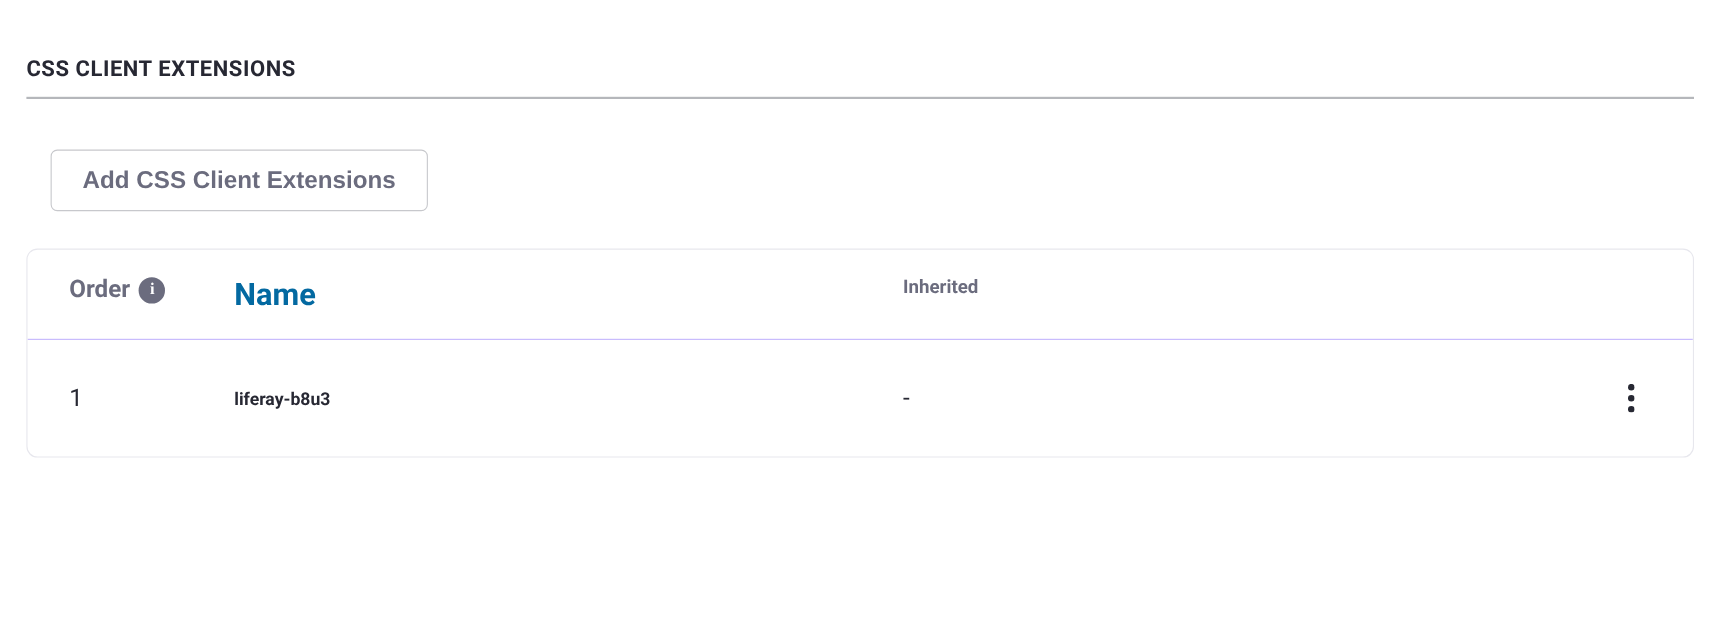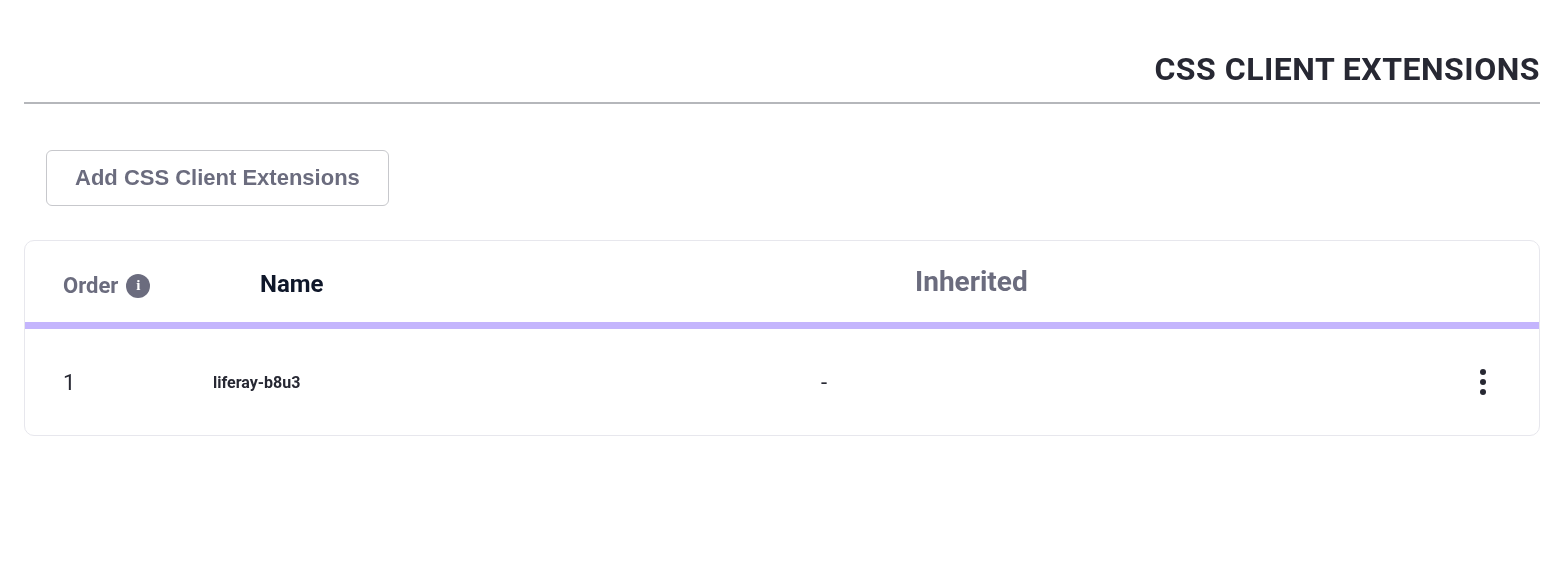--- a/index.html
+++ b/index.html
@@ -7,28 +7,27 @@
     margin: 0;
     padding: 0;
   }
   body {
     font-family: -apple-system, BlinkMacSystemFont, "Segoe UI", Roboto, "Helvetica Neue", Arial, sans-serif;
     background: #ffffff;
     padding: 50px 24px 24px 24px;
     color: #272833;
   }
   .section-title {
-    font-size: 32px;
+    font-size: 20px;
     font-weight: 700;
     letter-spacing: 0.5px;
     color: #272833;
     padding-bottom: 14px;
     border-bottom: 2px solid #b5b7bb;
     margin-bottom: 46px;
-    text-align: right;
   }
   .add-button {
     display: inline-flex;
     align-items: center;
     justify-content: center;
     background: #ffffff;
     border: 1px solid #c7c8cc;
     border-radius: 6px;
     padding: 14px 28px;
     font-size: 22px;
@@ -38,43 +37,42 @@
     margin-bottom: 34px;
     margin-left: 22px;
   }
   .table-container {
     border: 1px solid #e7e7ed;
     border-radius: 10px;
     overflow: hidden;
   }
   .table-header {
     display: flex;
-    align-items: flex-end;
+    align-items: flex-start;
     padding: 24px 38px;
-    border-bottom: 7px solid #c4b5fd;
-    gap: 47px;
+    border-bottom: 1px solid #c4b5fd;
   }
   .col-order-header {
     flex: 0 0 150px;
     display: flex;
     align-items: center;
     gap: 8px;
     font-size: 22px;
     font-weight: 700;
     color: #6b6c7e;
   }
   .col-name-header {
     flex: 0 0 608px;
-    font-size: 24px;
+    font-size: 28px;
     font-weight: 700;
-    color: #0f172a;
+    color: #0369a1;
   }
   .col-inherited-header {
     flex: 1;
-    font-size: 28px;
+    font-size: 17px;
     font-weight: 700;
     color: #6b6c7e;
   }
   .col-actions-header {
     flex: 0 0 60px;
   }
   .info-icon {
     display: inline-flex;
     align-items: center;
     justify-content: center;

